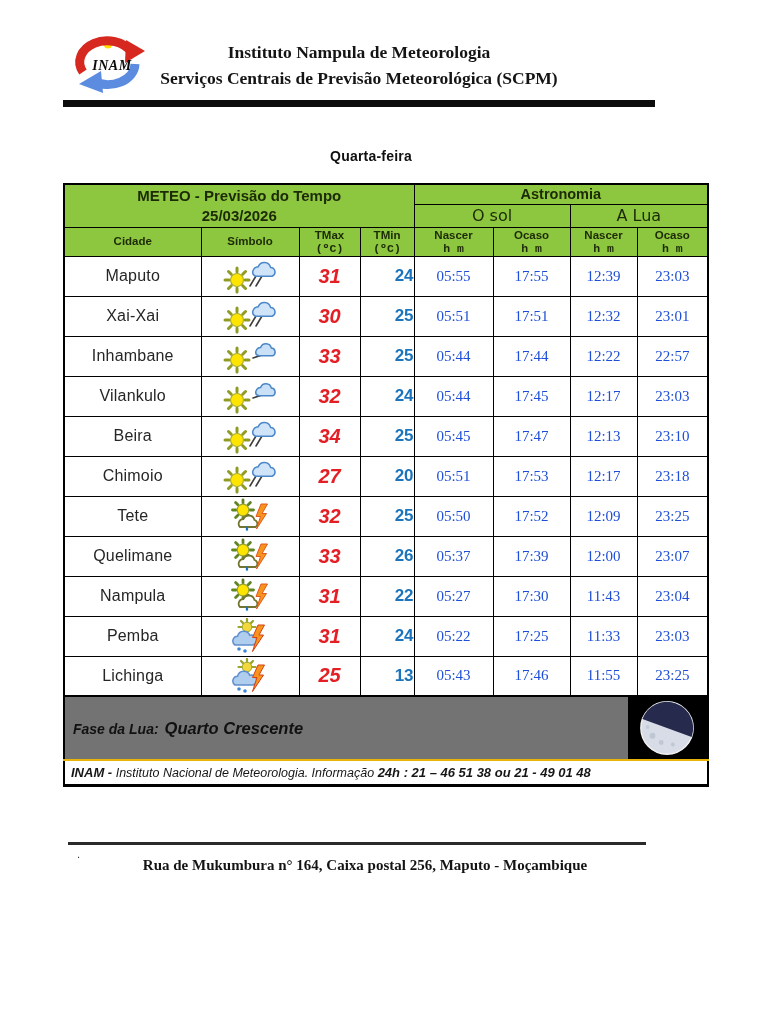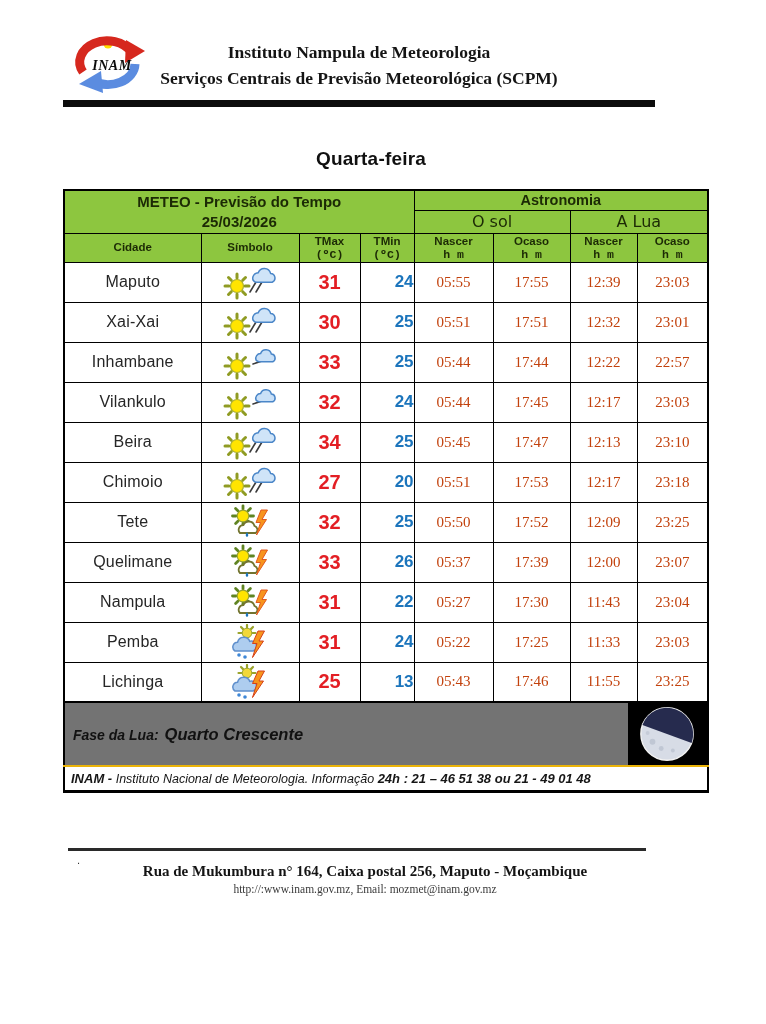--- a/index.html
+++ b/index.html
@@ -13,43 +13,43 @@
   .letterhead { position:relative; width:592px; height:62px; }
   .logo { position:absolute; left:8px; top:-2px; }
   .lh-text {
     width:100%; text-align:center; padding-top:4px;
     font-family:"Liberation Serif", serif; font-weight:bold;
     font-size:17.5px; line-height:26px; color:#141414;
   }
   .black-bar { width:592px; height:7px; background:#0c0c0c; margin-top:3px; }
   
   .day-title {
-    width:616px; text-align:center; font-weight:bold; font-size:19px;
+    width:616px; text-align:center; font-weight:bold; font-size:14px;
     margin-top:41px; color:#101010; letter-spacing:0.2px;
   }
   
   table.forecast {
     width:644px; margin-top:19px; border-collapse:collapse; table-layout:fixed;
     border:2px solid #000; border-bottom:3px solid #000;
   }
   table.forecast th, table.forecast td { border:1px solid #000; }
   thead th { background:var(--header-green,#8dc63f); color:#1c2a05; vertical-align:middle; }
   .meteo-cell { font-size:15px; font-weight:bold; line-height:20px; height:43px; }
   .meteo-date { font-weight:bold; }
   .astro-cell { font-size:14.5px; font-weight:bold; height:20px; }
   .group-cell { font-size:16px; font-weight:normal; height:23px; font-family:"DejaVu Sans", sans-serif; }
   .col-head { font-size:11.5px; font-weight:bold; line-height:13px; height:28px; padding:1px 0; }
   .col-head .u { font-weight:bold;font-family:Liberation Mono, monospace; }
   tbody td { height:40px; text-align:center; vertical-align:middle; background:#fff; }
   td.city { font-size:16px; color:#262626; letter-spacing:0.2px; }
   td.sym  { padding:0; }
   td.sym svg { display:block; margin:0 auto; }
-  td.tmax { font-size:20px; font-weight:bold; color:var(--tmax-red,#e31e24); }
+  td.tmax { font-size:20px; font-weight:bold; color:var(--tmax-red,#e31e24);font-style:italic; }
   td.tmin { font-size:17px; font-weight:bold; color:var(--tmin-blue,#1c75bc);text-align:right; }
-  td.time { font-family:"Liberation Serif", serif; font-size:15px; color:#c2410c; }
+  td.time { font-family:"Liberation Serif", serif; font-size:15px; color:#1d4ed8; }
   
   tr.moon-row td {
     position:relative; height:64px; background:#737373;
     border-top:2px solid #000; border-bottom:2px solid #eab308; padding-left:8px;
     text-align:left; vertical-align:middle;
   }
   .fase { font-style:italic; font-weight:bold; color:#111; }
   .fase-label { font-size:14px; margin-right:6px; }
   .fase-value { font-size:16.5px; }
   .moon-img { position:absolute; right:0; top:0; width:79px; height:100%; background:#000; }
@@ -478,16 +478,15 @@
           </span>
         </td>
       </tr>
     </tbody>
   </table>
 
   <div class="footer">
     <div class="footer-dot">.</div>
     <div class="footer-rule"></div>
     <div class="footer-address">Rua de Mukumbura n° 164, Caixa postal 256, Maputo - Moçambique</div>
-    <div class="footer-web">http://:www.inam.gov.mz, Email: mozmet@inam.gov.mz</div>
   </div>
 
 </div>
 
 </body></html>

